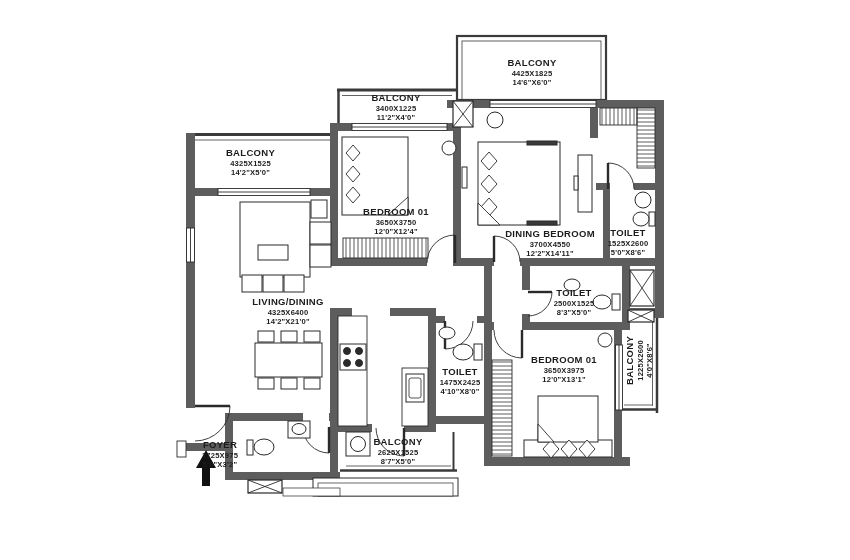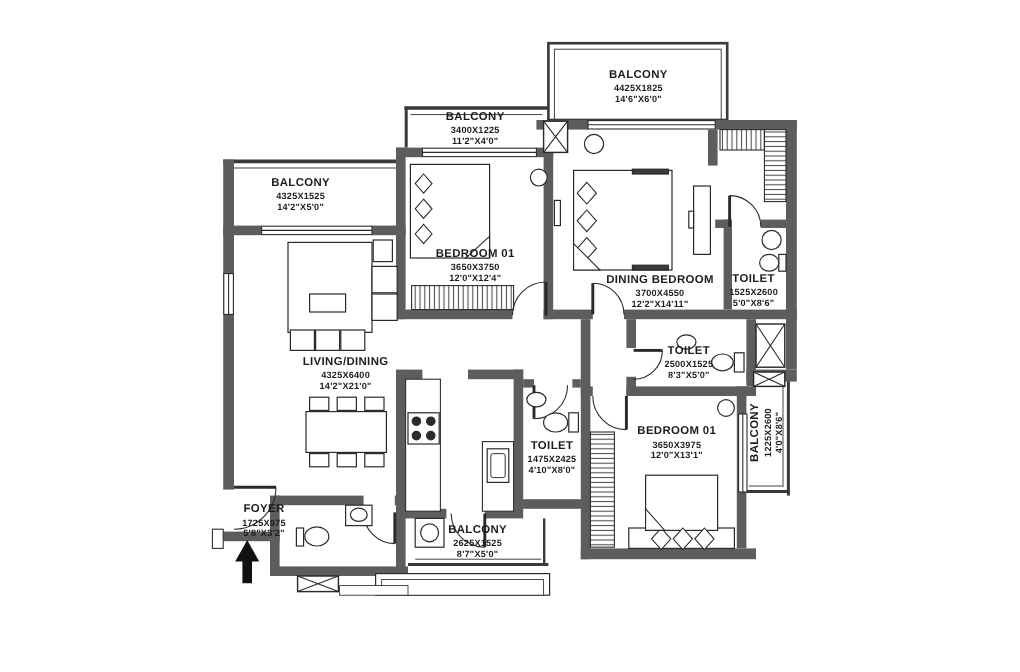--- a/index.html
+++ b/index.html
@@ -360,21 +360,21 @@
   <div class="lbl" style="left:498px;top:354px;width:132px">
     <span class="nm">BEDROOM 01</span>
     <span class="dim">3650X3975</span>
     <span class="dim">12'0"X13'1"</span>
   </div>
   <div class="lbl rot" style="left:589px;top:345px;width:100px">
     <span class="nm">BALCONY</span>
     <span class="dim">1225X2600</span>
     <span class="dim">4'0"X8'6"</span>
   </div>
-  <div class="lbl" style="left:186px;top:419px;width:68px">
+  <div class="lbl" style="left:186px;top:439px;width:68px">
     <span class="nm">FOYER</span>
     <span class="dim">1725X975</span>
     <span class="dim">5'8"X3'2"</span>
   </div>
   <div class="lbl" style="left:352px;top:436px;width:92px">
     <span class="nm">BALCONY</span>
     <span class="dim">2625X1525</span>
     <span class="dim">8'7"X5'0"</span>
   </div>
 </div>

